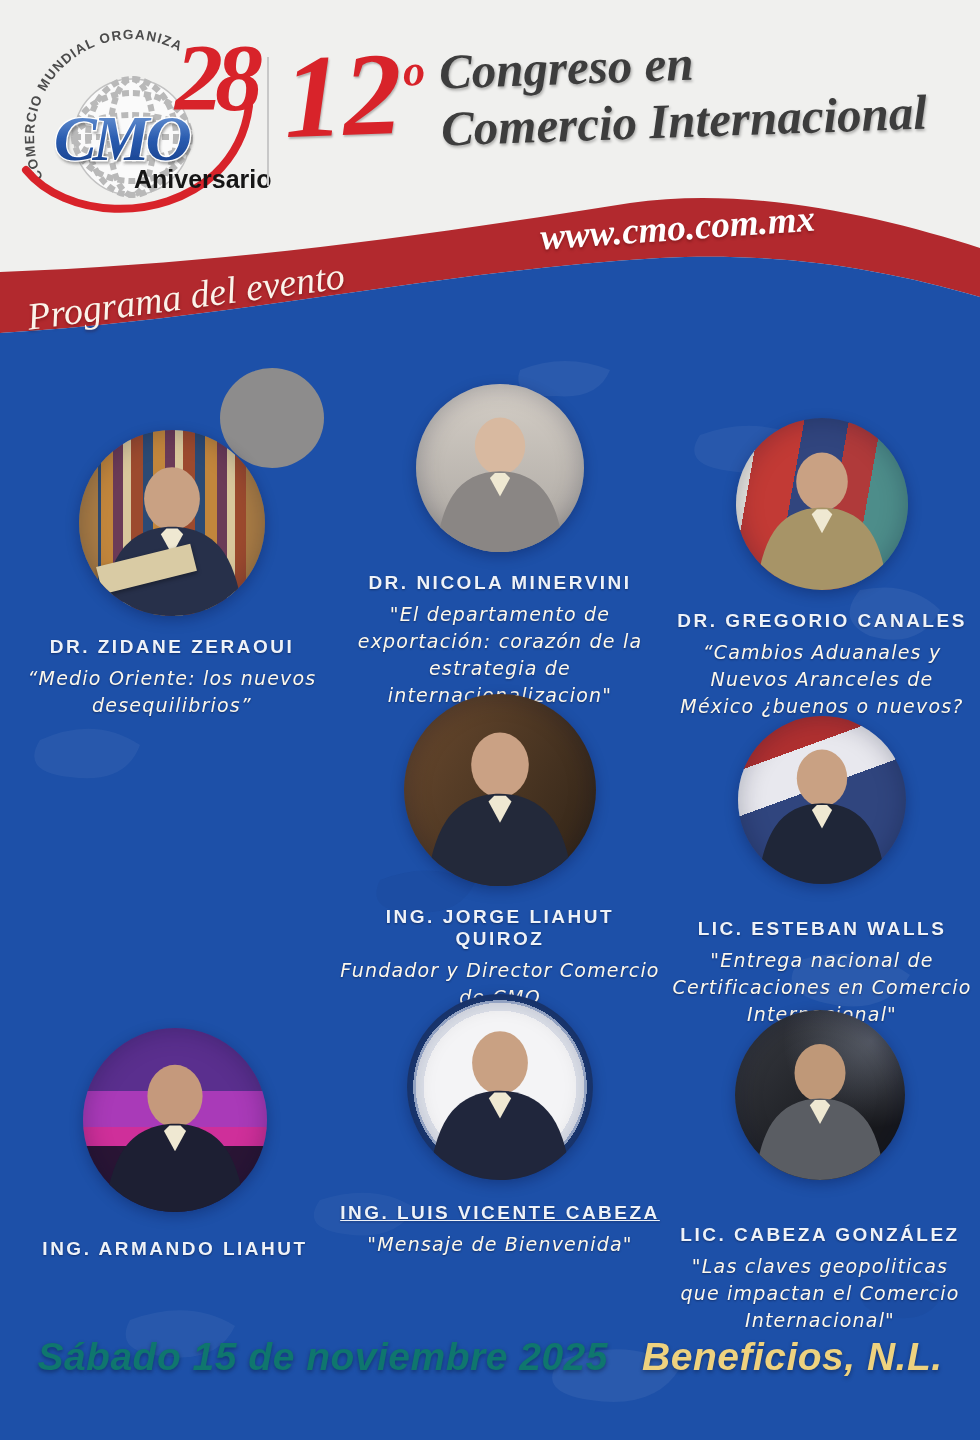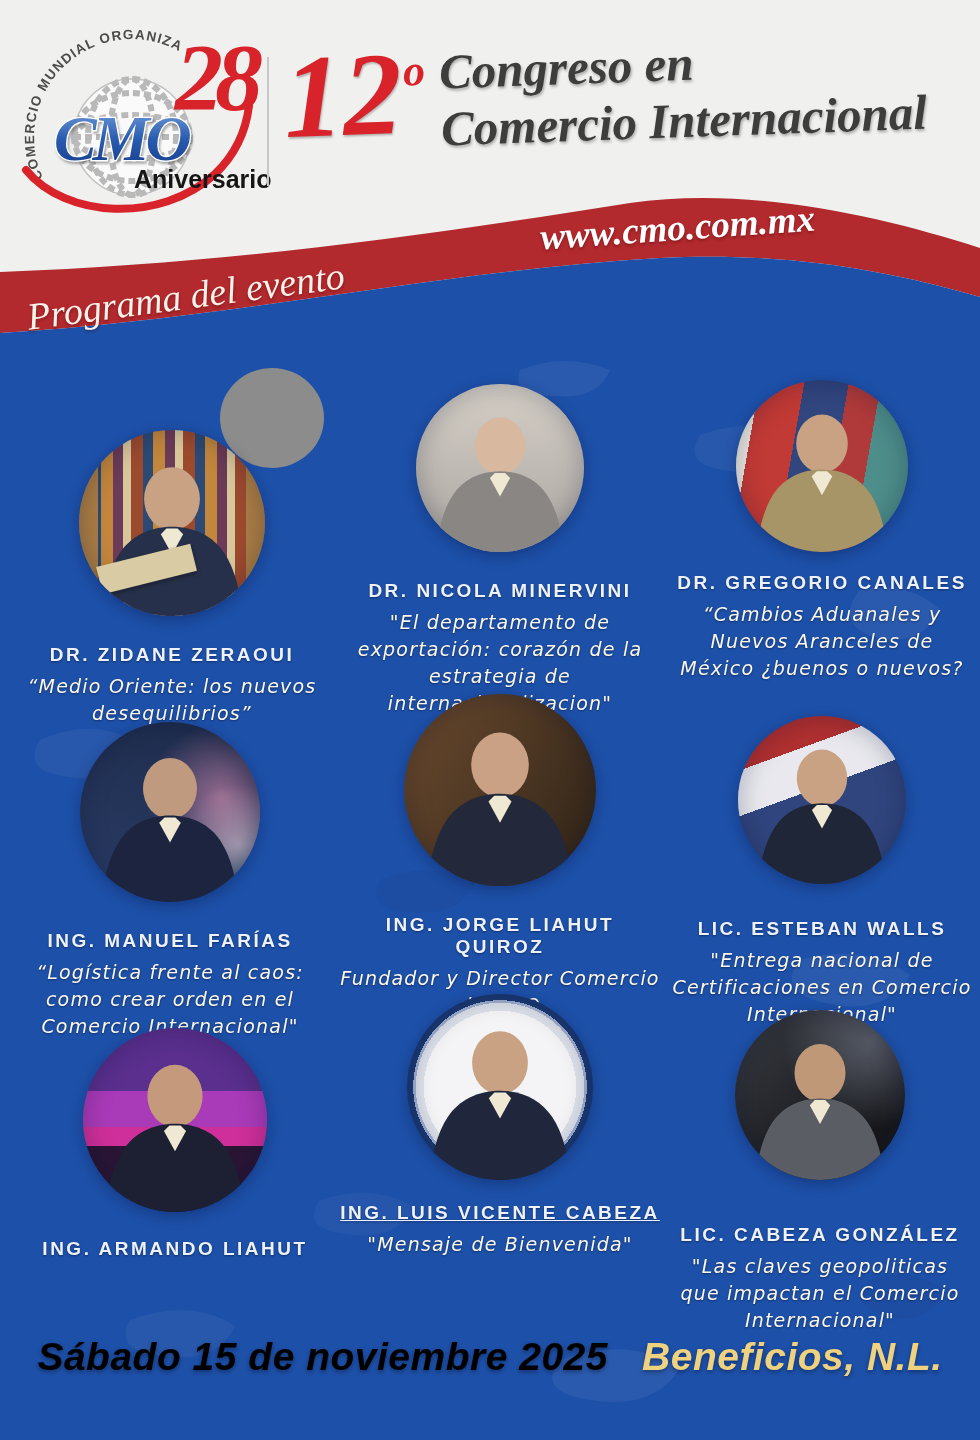--- a/index.html
+++ b/index.html
@@ -29,28 +29,28 @@
     text-shadow:0 2px 3px rgba(60,0,0,.35);white-space:nowrap;}
   .programa{position:absolute;left:26px;top:274px;z-index:3;transform:rotate(-7.5deg);
     font-family:"Liberation Serif",serif;font-style:italic;font-size:38px;color:#fbf3ea;
     text-shadow:0 2px 3px rgba(60,0,0,.35);white-space:nowrap;}
 
   
   .speaker{position:absolute;z-index:3;display:flex;flex-direction:column;align-items:center;text-align:center;}
   .photo{border-radius:50%;overflow:hidden;position:relative;flex:none;
     box-shadow:inset 0 0 26px rgba(0,10,40,.28), 0 4px 14px rgba(0,10,50,.30);}
   .photo .sil{position:absolute;left:0;top:0;width:100%;height:100%;}
-  .sname{font-size:19px;font-weight:bold;letter-spacing:2.5px;color:#eef2f8;margin-top:28px;
+  .sname{font-size:19px;font-weight:bold;letter-spacing:2.5px;color:#eef2f8;margin-top:20px;
     text-shadow:0 1px 2px rgba(0,10,40,.45);}
   .stalk{font-family:"DejaVu Sans",sans-serif;font-style:italic;font-size:19px;letter-spacing:1.2px;
     line-height:1.42;color:#fdf8ec;margin-top:7px;text-shadow:0 1px 2px rgba(0,10,40,.45);}
 
   #spA{left:17px;top:430px;width:310px;text-align:center;}   #spA .photo{width:186px;height:186px;}
   #spB{left:340px;top:384px;width:320px;}  #spB .photo{width:168px;height:168px;}
-  #spC{left:672px;top:380px;width:300px;}  #spC .photo{width:172px;height:172px;} #spC .sname{margin-top:20px;}
+  #spC{left:672px;top:418px;width:300px;}  #spC .photo{width:172px;height:172px;} #spC .sname{margin-top:20px;}
   #spD{left:15px;top:722px;width:310px;}   #spD .photo{width:180px;height:180px;}
   #spE{left:340px;top:694px;width:320px;}  #spE .photo{width:192px;height:192px;}
   #spF{left:667px;top:716px;width:310px;}  #spF .photo{width:168px;height:168px;} #spF .sname{margin-top:34px;}
   #spG{left:20px;top:1028px;width:310px;}  #spG .photo{width:184px;height:184px;} #spG .sname{margin-top:26px;}
   #spH{left:340px;top:994px;width:320px;}  #spH .photo{width:186px;height:186px;} #spH .sname{margin-top:22px;text-decoration:underline;}
   #spI{left:670px;top:1010px;width:300px;} #spI .photo{width:170px;height:170px;} #spI .sname{margin-top:44px;}
 
   
   .p1{--skin:#c9a183;--suit:#27304a;
       background:linear-gradient(90deg,#a97c44 0 10%,rgba(0,0,0,0) 10% 90%,#a97c44 90%),
@@ -72,21 +72,21 @@
   .p8{--skin:#c9a183;--suit:#20263c;
       background:radial-gradient(circle at 50% 50%,#f4f4f6 0 58%,#dde1ea 58% 64%,#9fb0d0 64% 66%,#1c3a75 66%);}
   .p9{--skin:#bf9878;--suit:#5a5d63;
       background:radial-gradient(circle at 80% 18%,rgba(165,175,195,.4),rgba(0,0,0,0) 45%),
       linear-gradient(135deg,#3a3d44,#17181c 70%);}
 
   
   .footer{position:absolute;left:0;top:1335px;width:980px;text-align:center;z-index:3;
     font-style:italic;font-weight:bold;font-size:39px;letter-spacing:.5px;
     text-shadow:0 2px 4px rgba(0,10,30,.4);}
-  .fdate{color:#000000;}
+  .fdate{color:#0f766e;}
   .floc{color:var(--gold,#eed27f);}
 </style>
 </head>
 <body>
 
 <div class="poster">
   <div class="header-bg"></div>
 
   <svg class="wave-svg" width="980" height="341" viewBox="0 0 980 341" aria-hidden="true">
     <path class="wave-red" d="M0,272 C240,263 440,233 630,203 C750,186 880,216 980,248 L980,297 C880,268 780,252 660,258 C440,271 230,319 0,333 Z"></path>
@@ -189,31 +189,20 @@
       <svg class="sil" viewBox="0 0 100 100" preserveAspectRatio="xMidYMax meet">
           <ellipse cx="50" cy="37" rx="15" ry="17" fill="var(--skin,#c9a183)"></ellipse>
           <path d="M50,52 C62,52 72,57 78,66 C84,75 87,88 88,100 L12,100 C13,88 16,75 22,66 C28,57 38,52 50,52 Z" fill="var(--suit,#242b3c)"></path>
           <path d="M44,56 L50,67 L56,56 L53,53 L47,53 Z" fill="#efe8d2"></path>
         </svg>
     </div>
     <div class="sname">DR. GREGORIO CANALES</div>
     <div class="stalk">“Cambios Aduanales y Nuevos Aranceles de México ¿buenos o nuevos?</div>
   </div>
 
-  <div class="speaker" id="spD">
-    <div class="photo p4" aria-label="Man with gray hair and glasses in dark suit speaking into a microphone, dark background with pink lights">
-      <svg class="sil" viewBox="0 0 100 100" preserveAspectRatio="xMidYMax meet">
-          <ellipse cx="50" cy="37" rx="15" ry="17" fill="var(--skin,#c9a183)"></ellipse>
-          <path d="M50,52 C62,52 72,57 78,66 C84,75 87,88 88,100 L12,100 C13,88 16,75 22,66 C28,57 38,52 50,52 Z" fill="var(--suit,#242b3c)"></path>
-          <path d="M44,56 L50,67 L56,56 L53,53 L47,53 Z" fill="#efe8d2"></path>
-        </svg>
-    </div>
-    <div class="sname">ING. MANUEL FARÍAS</div>
-    <div class="stalk">“Logística frente al caos: como crear orden en el Comercio Internacional"</div>
-  </div>
 
   <div class="speaker" id="spE">
     <div class="photo p5" aria-label="Man in dark suit and white shirt against a wood-toned background">
       <svg class="sil" viewBox="0 0 100 100" preserveAspectRatio="xMidYMax meet">
           <ellipse cx="50" cy="37" rx="15" ry="17" fill="var(--skin,#c9a183)"></ellipse>
           <path d="M50,52 C62,52 72,57 78,66 C84,75 87,88 88,100 L12,100 C13,88 16,75 22,66 C28,57 38,52 50,52 Z" fill="var(--suit,#242b3c)"></path>
           <path d="M44,56 L50,67 L56,56 L53,53 L47,53 Z" fill="#efe8d2"></path>
         </svg>
     </div>
     <div class="sname">ING. JORGE LIAHUT QUIROZ</div>

